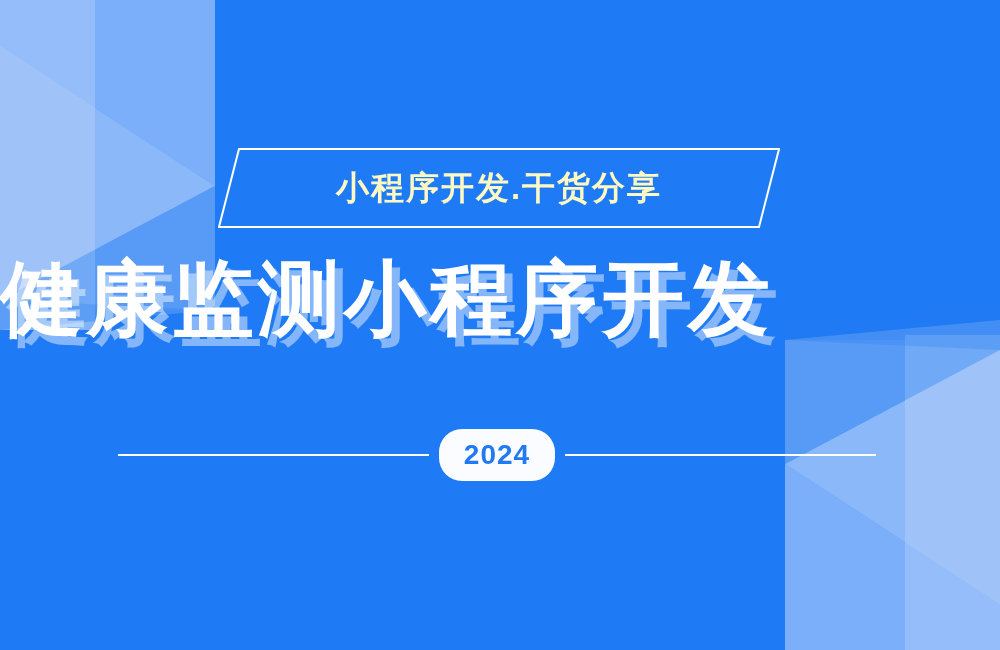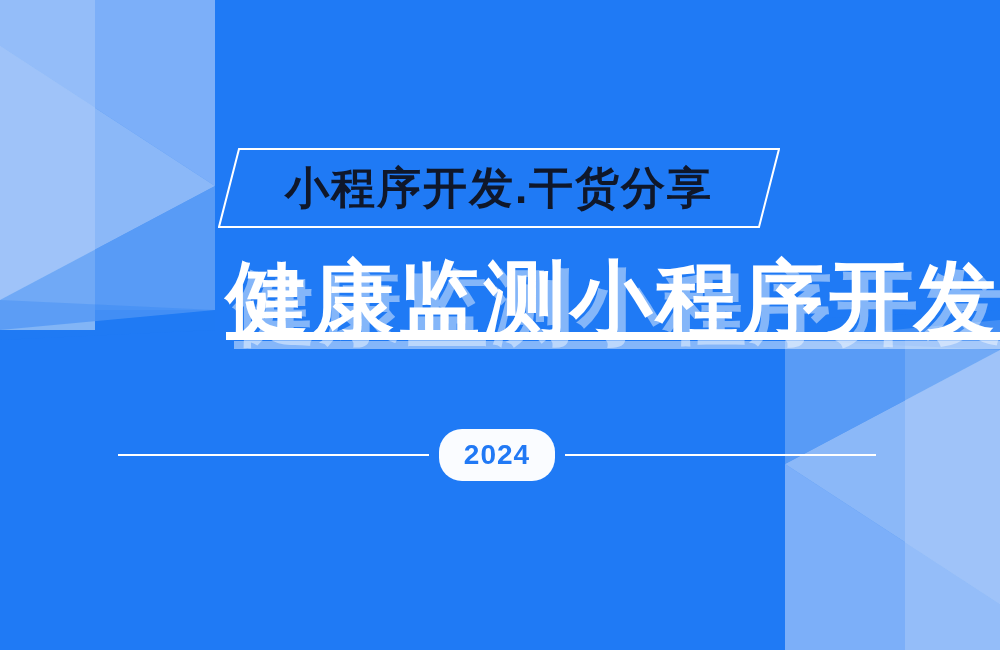--- a/index.html
+++ b/index.html
@@ -43,42 +43,41 @@
   }
   .banner-text {
     position: absolute;
     left: 0;
     top: 0;
     width: 100%;
     height: 100%;
     display: flex;
     align-items: center;
     justify-content: center;
-    color: #0f172a;
-    font-size: 44px;
+    color: #fef9c3;
+    font-size: 33px;
     font-weight: bold;
     letter-spacing: 2px;
     white-space: nowrap;
   }
 
   
   .headline {
     position: absolute;
     left: 0;
     top: 258px;
     width: 1000px;
-    text-align: right;
+    text-align: left;
     color: #ffffff;
     font-size: 82px;
     font-weight: bold;
     line-height: 1;
     letter-spacing: 4px;
     white-space: nowrap;
     text-shadow: 8px 9px 0 rgba(255,255,255,0.45);
-    text-decoration: underline;
   }
 
   
   .year-row {
     position: absolute;
     left: 118px;
     top: 432px;
     width: 758px;
     height: 46px;
     display: flex;

